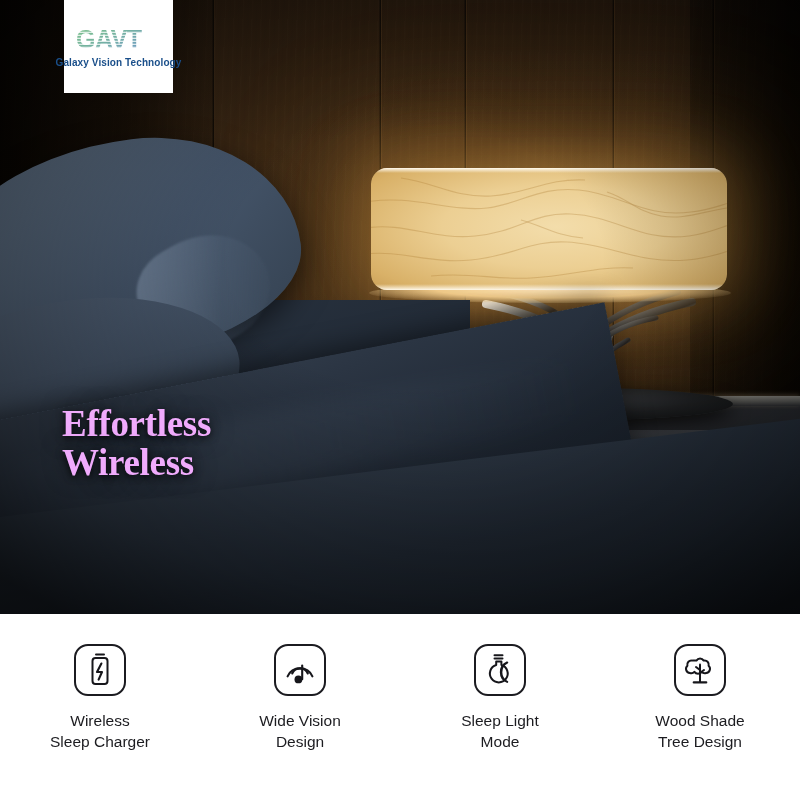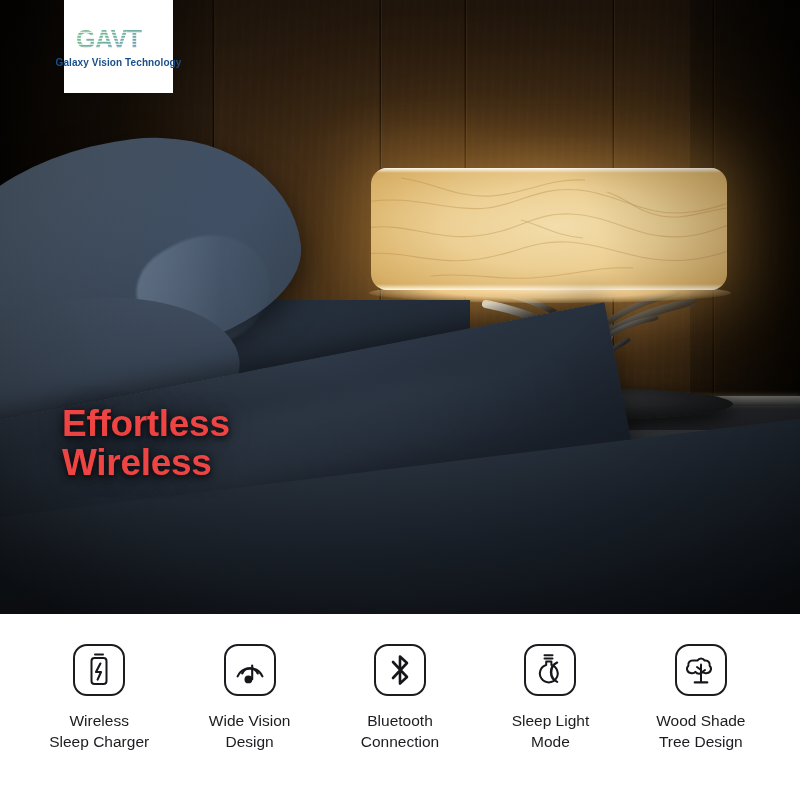--- a/index.html
+++ b/index.html
@@ -97,23 +97,23 @@
   
   .logo-box { position:absolute; left:64px; top:0; width:109px; height:93px;
     background:#fff; display:flex; flex-direction:column;
     align-items:center; justify-content:center; }
   .logo-mark { width:88px; height:30px; display:block; }
   .logo-sub { font-size:10px; font-weight:bold; color:#1a4f8a; letter-spacing:.1px;
     margin-top:2px; white-space:nowrap; }
 
   
   .headline { position:absolute; left:62px; top:404px; z-index:5;
-    color:#ef4444; font-weight:bold; font-size:37px; line-height:1.06;
+    color:#f0abfc; font-weight:bold; font-size:37px; line-height:1.06;
     letter-spacing:-.3px;
-    text-shadow:0 2px 7px rgba(0,0,0,.80), 0 0 22px rgba(0,0,0,.55); }
+    text-shadow:0 2px 7px rgba(0,0,0,.80), 0 0 22px rgba(0,0,0,.55);font-family:Liberation Serif, serif; }
   .headline span { display:block; }
 
   
   .features { position:absolute; left:0; top:614px; width:800px; height:186px;
     background:#ffffff; display:flex; align-items:flex-start;
     justify-content:space-between; padding:30px 24px 0 24px; }
   .feature { width:152px; display:flex; flex-direction:column; align-items:center; }
   .feature-icon { width:52px; height:52px; border:2.3px solid #1b1b20; border-radius:14px;
     display:flex; align-items:center; justify-content:center; }
   .feature-icon svg { display:block; }
@@ -248,31 +248,20 @@
           <path d="M19.2 12.6 V26.2"></path>
           <circle cx="15.4" cy="26.4" r="3.9" fill="#16161b" stroke="none"></circle>
         </svg>
       </div>
       <div class="feature-label">
         <div>Wide Vision</div>
         <div>Design</div>
       </div>
     </div>
 
-    <div class="feature">
-      <div class="feature-icon">
-        <svg width="26" height="36" viewBox="0 0 26 36" fill="none" stroke="#16161b" stroke-width="2.6" stroke-linecap="round" stroke-linejoin="round">
-          <path d="M6 10 L20 25 L13 31.5 V4.5 L20 11 L6 26"></path>
-        </svg>
-      </div>
-      <div class="feature-label">
-        <div>Bluetooth</div>
-        <div>Connection</div>
-      </div>
-    </div>
 
     <div class="feature">
       <div class="feature-icon">
         <svg width="34" height="36" viewBox="0 0 34 36" fill="none" stroke="#16161b" stroke-width="2" stroke-linecap="round" stroke-linejoin="round">
           <line x1="11.5" y1="3.2" x2="19.5" y2="3.2"></line>
           <line x1="11.5" y1="6.6" x2="19.5" y2="6.6"></line>
           <path d="M13.2 9.6 V13 a8.9 8.9 0 1 0 5.2 0 V9.6 Z"></path>
           <path d="M24.2 10.5 a10.6 10.6 0 0 0 0 19.4 a10.9 10.9 0 0 1 0 -19.4 Z" fill="none" stroke-width="2.1"></path>
         </svg>
       </div>

